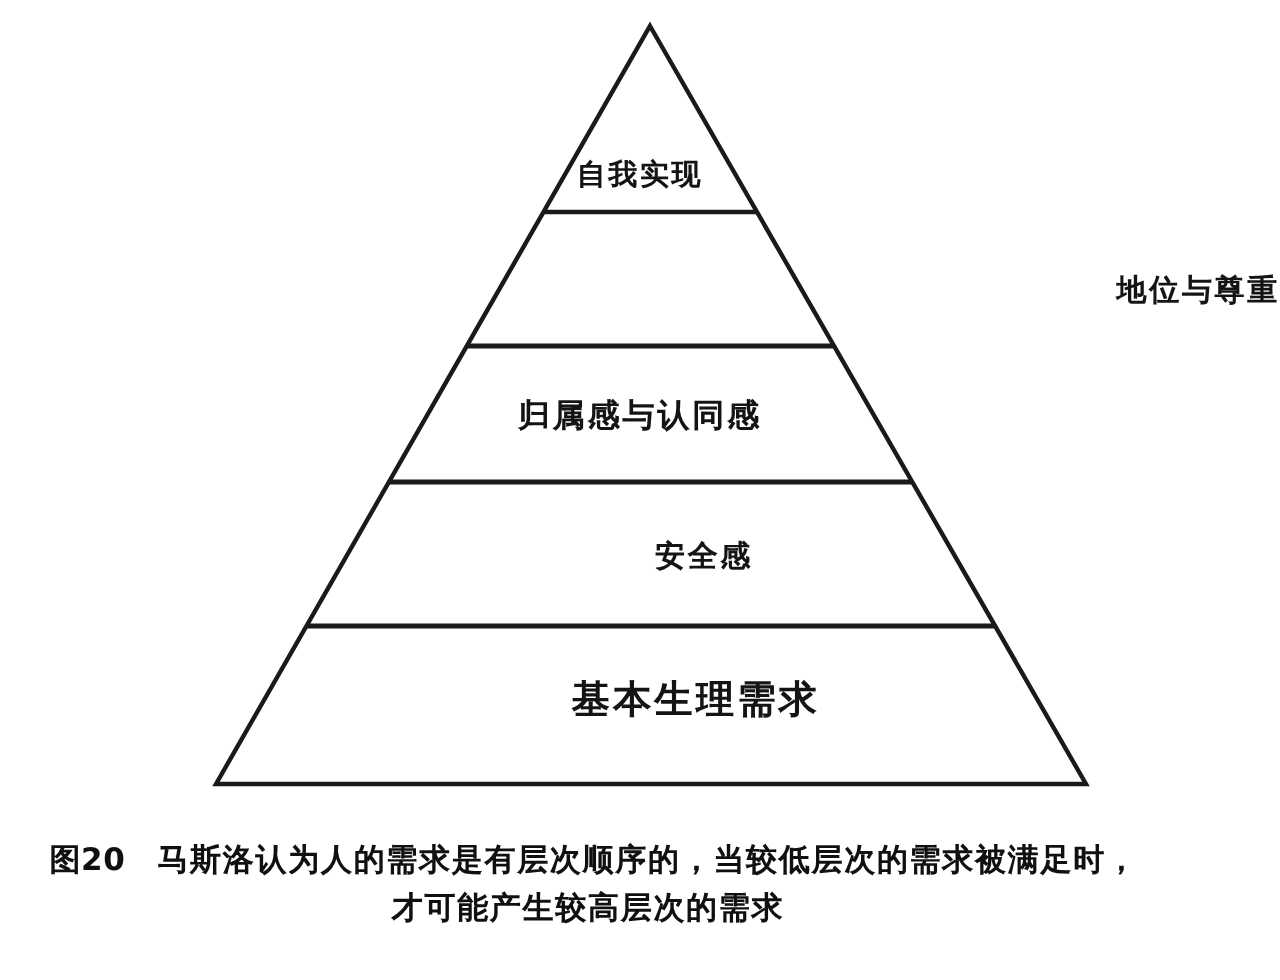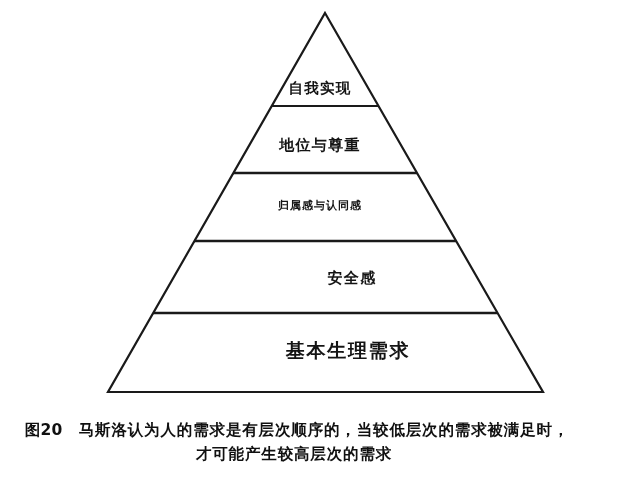--- a/index.html
+++ b/index.html
@@ -48,22 +48,22 @@
     left: 0;
     text-align: center;
     font-family: "DejaVu Sans", "Liberation Sans", sans-serif;
     font-weight: 700;
     color: #141414;
     letter-spacing: 0.09em;
     white-space: nowrap;
     line-height: 1;
   }
   .tier-label.t0 { top: 81px;  font-size: 14.5px; }
-  .tier-label.t1 { top: 138px; font-size: 15px; }
-  .tier-label.t2 { top: 200px; font-size: 11px; }
+  .tier-label.t1 { top: 138px; font-size: 15px; text-align: right; }
+  .tier-label.t2 { top: 200px; font-size: 16px; }
   .tier-label.t3 { top: 271px; font-size: 15px; padding-left: 32px; }
   .tier-label.t4 { top: 341px; font-size: 19px; padding-left: 28px; }
 
   
   #caption {
     position: absolute;
     left: 0;
     top: 408px;
     width: 588px;
     text-align: center;

